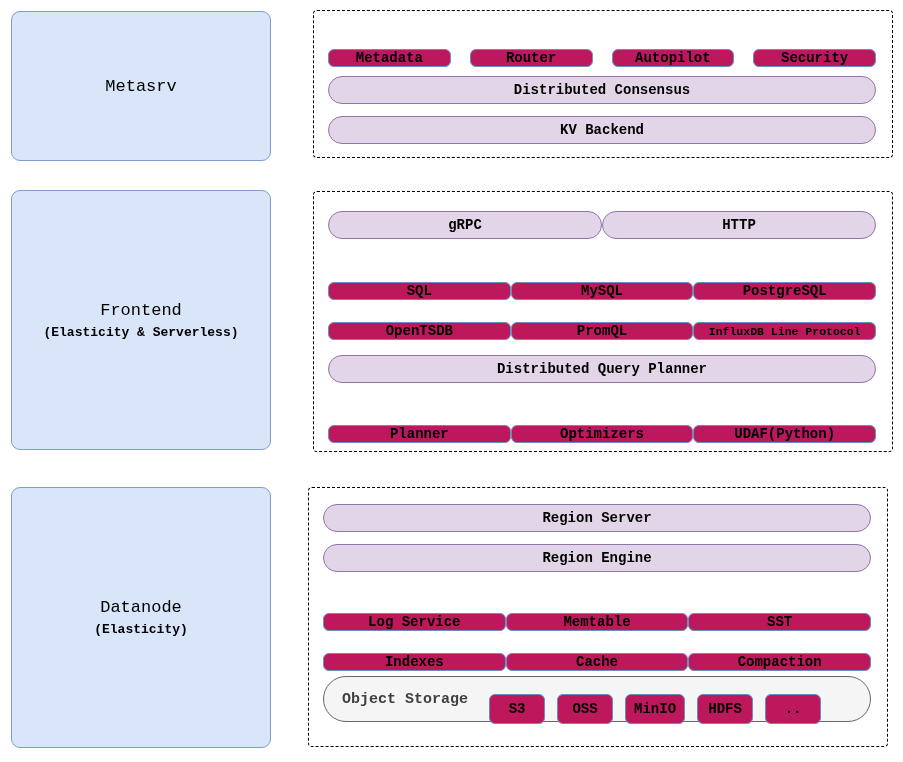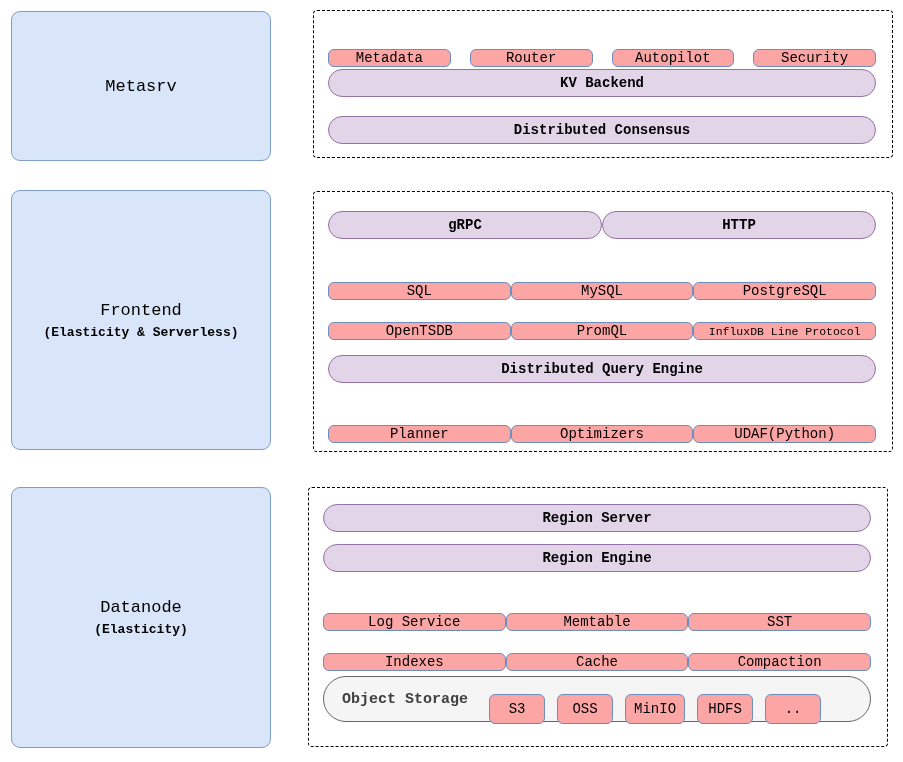--- a/index.html
+++ b/index.html
@@ -52,29 +52,29 @@
   #panel-frontend { left: 313px; top: 191px; height: 261px; }
   #panel-datanode { left: 308px; top: 487px; height: 260px; }
 
   
   .row4 { display: grid; grid-template-columns: repeat(4, 1fr); gap: 19px; height: 28px; flex: none; }
   .row3 { display: grid; grid-template-columns: repeat(3, 1fr); height: 28px; flex: none; }
   .row2 { display: grid; grid-template-columns: repeat(2, 1fr); height: 28px; flex: none; }
 
   
   .bluebox {
-    background: #fca5a5;
+    background: #be185d;
     border: 1px solid #6c8ebf;
     border-radius: 6px;
     box-sizing: border-box;
     display: flex;
     align-items: center;
     justify-content: center;
     font-size: 14px;
-    font-weight: 400;
+    font-weight: 700;
     white-space: nowrap;
     margin-top: 20px;
   }
   .bluebox.small-text { font-size: 11.5px; }
 
   
   .pill {
     background: #e1d5e7;
     border: 1px solid #9673a6;
     border-radius: 15px;
@@ -146,40 +146,40 @@
     <div class="node-sub">(Elasticity)</div>
   </div>
 
   <div class="panel" id="panel-metasrv">
     <div class="row4 mt18">
       <div class="bluebox">Metadata</div>
       <div class="bluebox">Router</div>
       <div class="bluebox">Autopilot</div>
       <div class="bluebox">Security</div>
     </div>
+    <div class="pill mt19">Distributed Consensus</div>
     <div class="pill mt12">KV Backend</div>
-    <div class="pill mt19">Distributed Consensus</div>
   </div>
 
   <div class="panel" id="panel-frontend">
     <div class="row2 mt19">
       <div class="pill">gRPC</div>
       <div class="pill">HTTP</div>
     </div>
     <div class="row3 mt23">
       <div class="bluebox">SQL</div>
       <div class="bluebox">MySQL</div>
       <div class="bluebox">PostgreSQL</div>
     </div>
     <div class="row3 mt12">
       <div class="bluebox">OpenTSDB</div>
       <div class="bluebox">PromQL</div>
       <div class="bluebox small-text">InfluxDB Line Protocol</div>
     </div>
-    <div class="pill mt25">Distributed Query Engine</div>
+    <div class="pill mt25">Distributed Query Planner</div>
     <div class="row3 mt22">
       <div class="bluebox">Planner</div>
       <div class="bluebox">Optimizers</div>
       <div class="bluebox">UDAF(Python)</div>
     </div>
   </div>
 
   <div class="panel" id="panel-datanode">
     <div class="pill mt16">Region Server</div>
     <div class="pill mt12">Region Engine</div>

